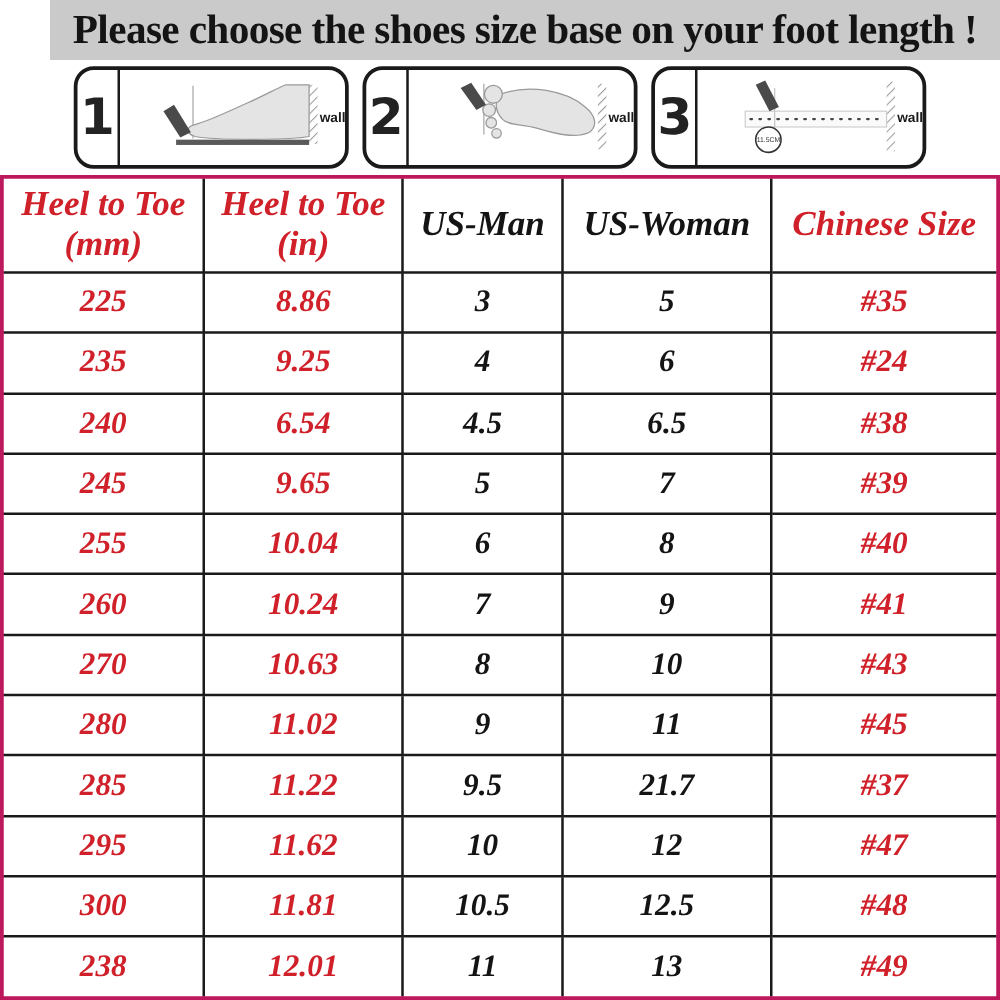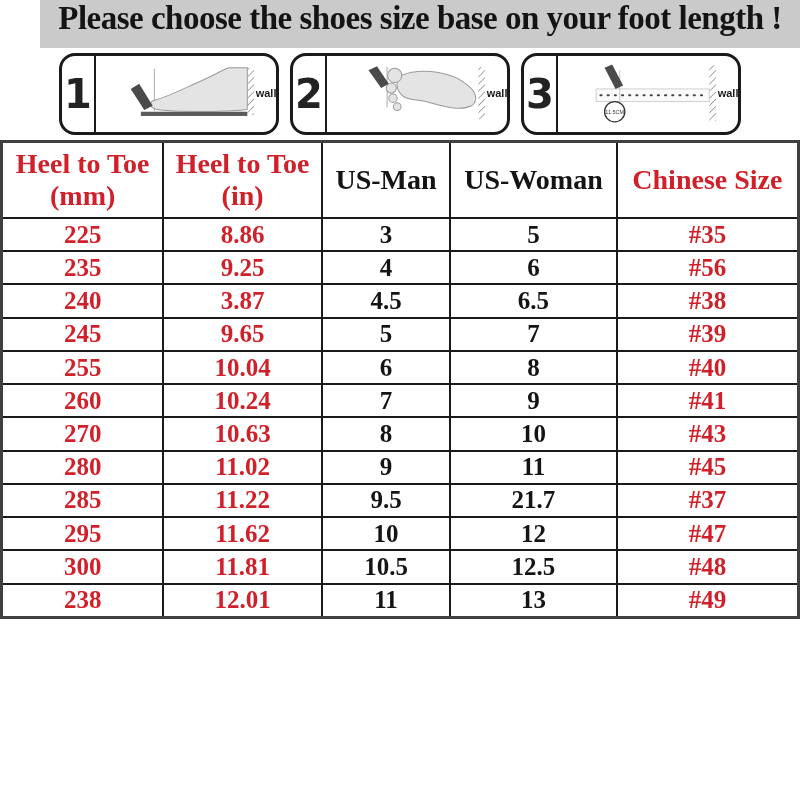--- a/index.html
+++ b/index.html
@@ -1,36 +1,36 @@
 <!DOCTYPE html>
 <html style="--banner-bg: #cacaca; --red: #d0212a; --blk: #141414;"><head>
 <meta charset="utf-8">
 <style>
   html,body{margin:0;padding:0;background:#fff;}
   .page{width:800px;height:800px;background:#fff;overflow:hidden;position:relative;
         font-family:"Liberation Serif", serif;}
 
   
-  .banner{height:48px;background:var(--banner-bg,#cacaca);display:flex;align-items:flex-start;justify-content:center;margin-left:40px;}
+  .banner{height:48px;background:var(--banner-bg,#cacaca);display:flex;align-items:center;justify-content:center;margin-left:40px;}
   .banner span{font-size:33px;font-weight:bold;color:#141414;letter-spacing:-0.5px;white-space:nowrap;}
 
   
   .steps{height:92px;display:flex;align-items:center;justify-content:center;gap:11px;background:#fff;}
   .step{width:214px;height:76px;border:3px solid #1a1a1a;border-radius:16px;display:flex;overflow:hidden;background:#fff;}
   .step-num{width:32px;display:flex;align-items:center;justify-content:center;
             font-family:"DejaVu Sans", sans-serif;font-weight:bold;font-size:40px;color:#222;
             border-right:2px solid #1a1a1a;}
   .step-art{flex:1;position:relative;margin-left:28px;}
   .step-art svg{width:100%;height:100%;display:block;}
   .wall-label{font-family:"Liberation Sans", sans-serif;font-weight:bold;font-size:13px;fill:#1a1a1a;}
   .cm-label{font-family:"Liberation Sans", sans-serif;font-size:6.5px;fill:#333;}
 
   
-  table.size-chart{width:100%;height:479px;border-collapse:collapse;table-layout:fixed;
-                   border:3px solid #404040;}
+  table.size-chart{width:100%;height:660px;border-collapse:collapse;table-layout:fixed;
+                   border:3px solid #be185d;font-style:italic;}
   .size-chart th,.size-chart td{border:2px solid #1a1a1a;text-align:center;vertical-align:middle;padding:0;}
   .size-chart th{font-size:28px;font-weight:bold;line-height:1.15;height:74px;background:#fff;}
   .size-chart td{font-size:25px;font-weight:bold;background:#fff;}
   .red{color:var(--red,#d0212a);}
   .blk{color:var(--blk,#141414);}
   col.c1{width:20.3%;} col.c2{width:19.9%;} col.c3{width:16.1%;} col.c4{width:20.9%;} col.c5{width:22.8%;}
 </style>
 </head>
 <body>
 
@@ -135,25 +135,25 @@
           <td class="red">8.86</td>
           <td class="blk">3</td>
           <td class="blk">5</td>
           <td class="red">#35</td>
         </tr>
         <tr>
           <td class="red">235</td>
           <td class="red">9.25</td>
           <td class="blk">4</td>
           <td class="blk">6</td>
-          <td class="red">#56</td>
+          <td class="red">#24</td>
         </tr>
         <tr>
           <td class="red">240</td>
-          <td class="red">3.87</td>
+          <td class="red">6.54</td>
           <td class="blk">4.5</td>
           <td class="blk">6.5</td>
           <td class="red">#38</td>
         </tr>
         <tr>
           <td class="red">245</td>
           <td class="red">9.65</td>
           <td class="blk">5</td>
           <td class="blk">7</td>
           <td class="red">#39</td>

